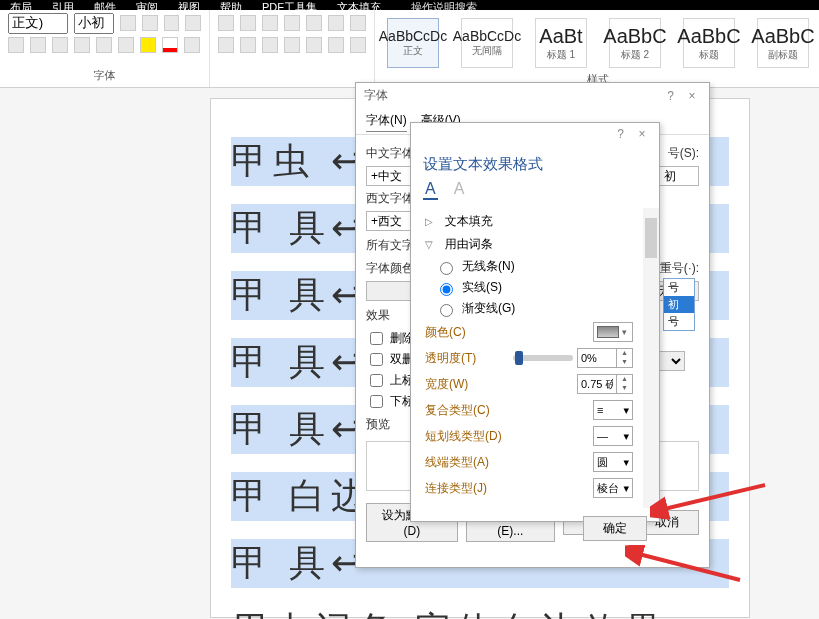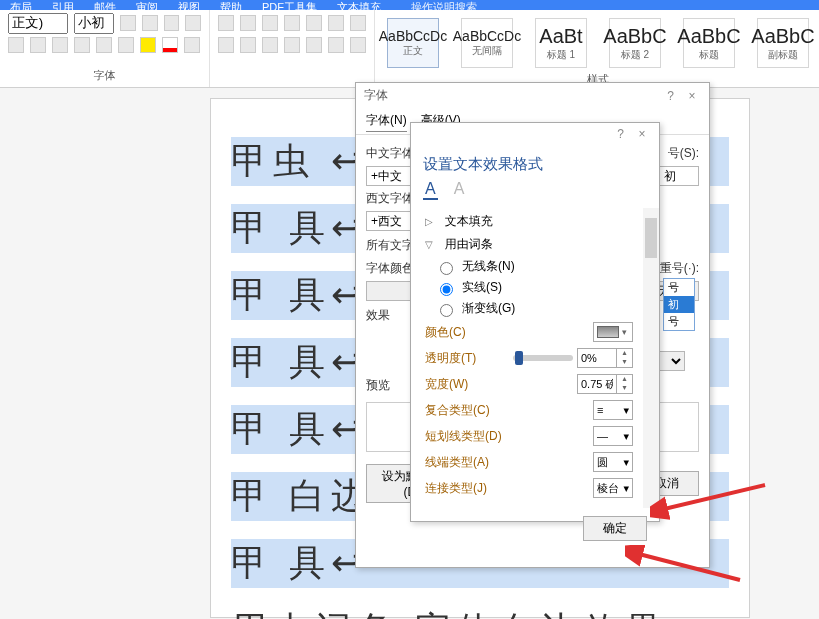--- a/index.html
+++ b/index.html
@@ -8,21 +8,21 @@
     font-family: "Microsoft YaHei", sans-serif;
     font-size: 12px;
     background: #f5f5f5;
     width: 819px;
     height: 619px;
     overflow: hidden;
     position: relative;
   }
   
   .ribbon-tabs {
-    background: #3b82f6;
+    background: #000000;
     color: #fff;
     display: flex;
     height: 10px;
     font-size: 11px;
   }
   .ribbon-tabs span { padding: 0 10px; }
   .ribbon {
     background: #fff;
     border-bottom: 1px solid #d0d0d0;
     height: 78px;
@@ -271,20 +271,38 @@
     <label>字体颜色(C):</label>
     <label style="margin-left:auto;">重号(·):</label>
   </div>
   <div class="fld">
     <select style="width:80px;"></select>
     <select style="width:50px;margin-left:auto;"><option>无)</option></select>
   </div>
 
   <div class="section">效果</div>
   <div style="display:flex;">
+    <div>
+      <div class="chk">
+          <input type="checkbox" style="">
+          <span>删除</span>
+        </div>
+      <div class="chk">
+          <input type="checkbox" style="">
+          <span>双删</span>
+        </div>
+      <div class="chk">
+          <input type="checkbox" style="">
+          <span>上标</span>
+        </div>
+      <div class="chk">
+          <input type="checkbox" style="">
+          <span>下标</span>
+        </div>
+    </div>
     <div style="margin-left:auto; padding-right:14px;">
       <div class="fld">
           <label>号(M):</label>
         </div>
       <div class="fld">
           <select style="width:60px;"></select>
         </div>
     </div>
   </div>
 

